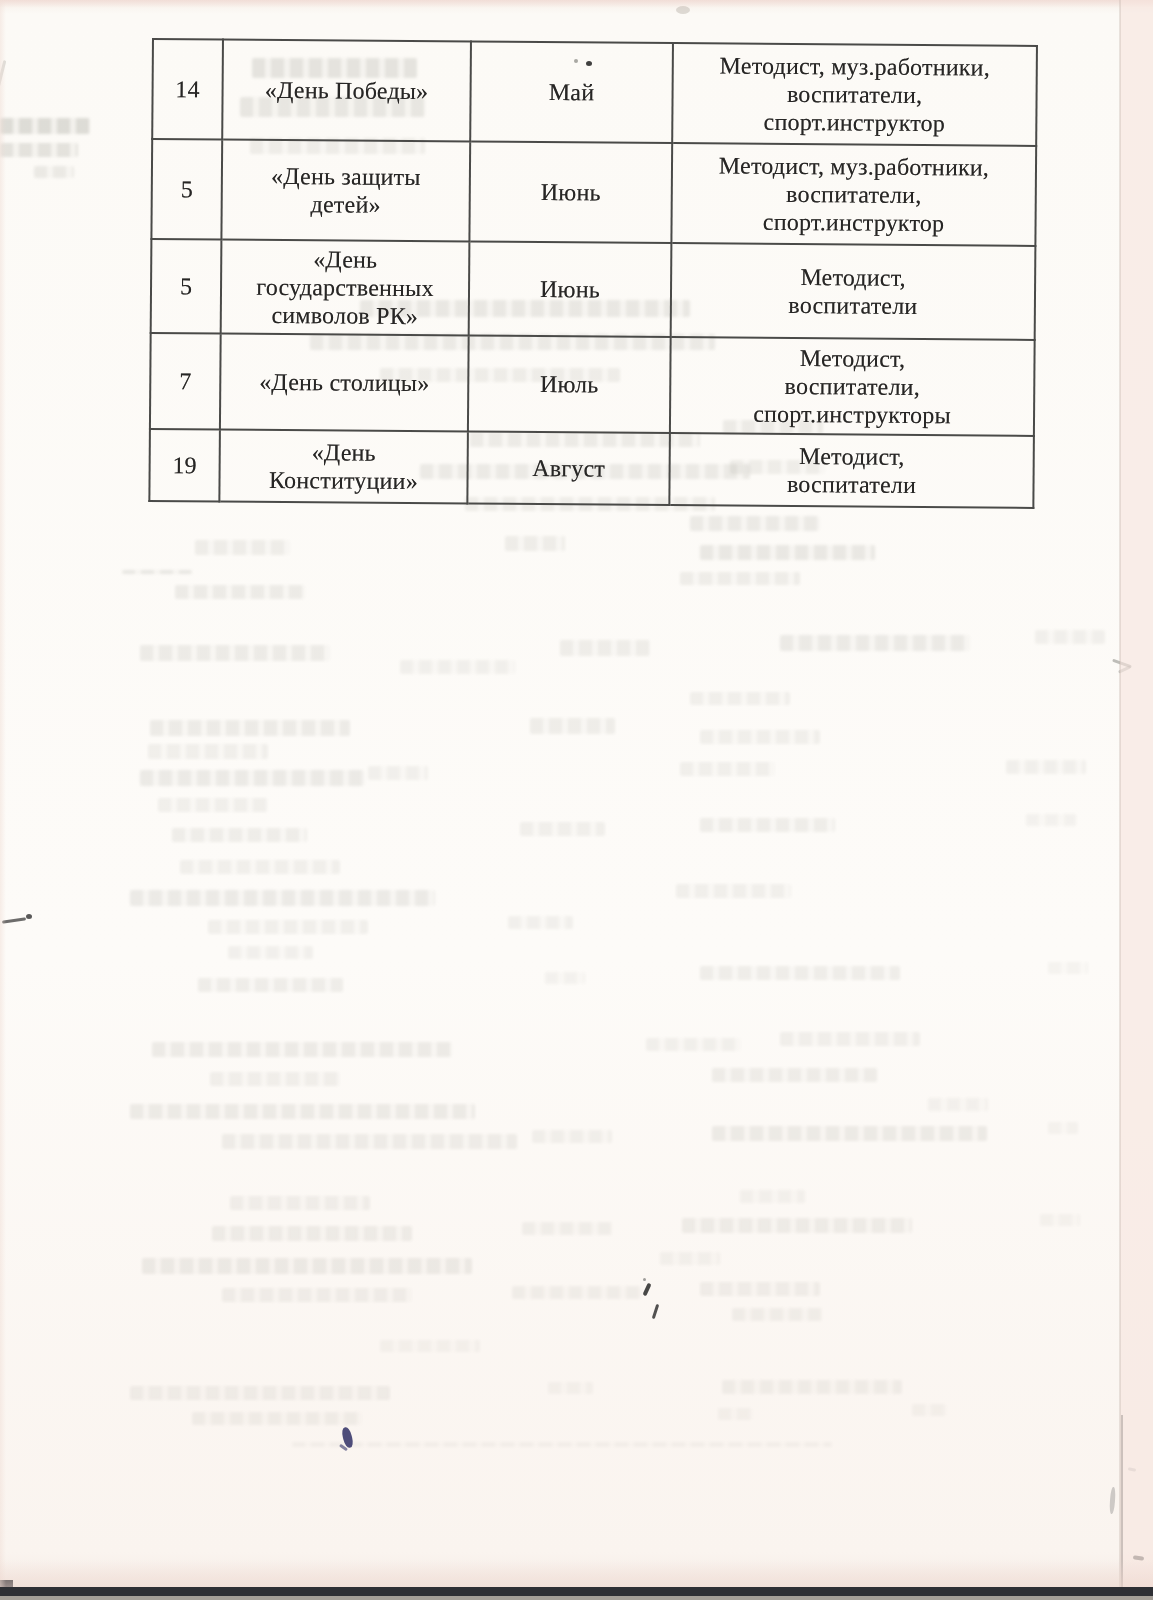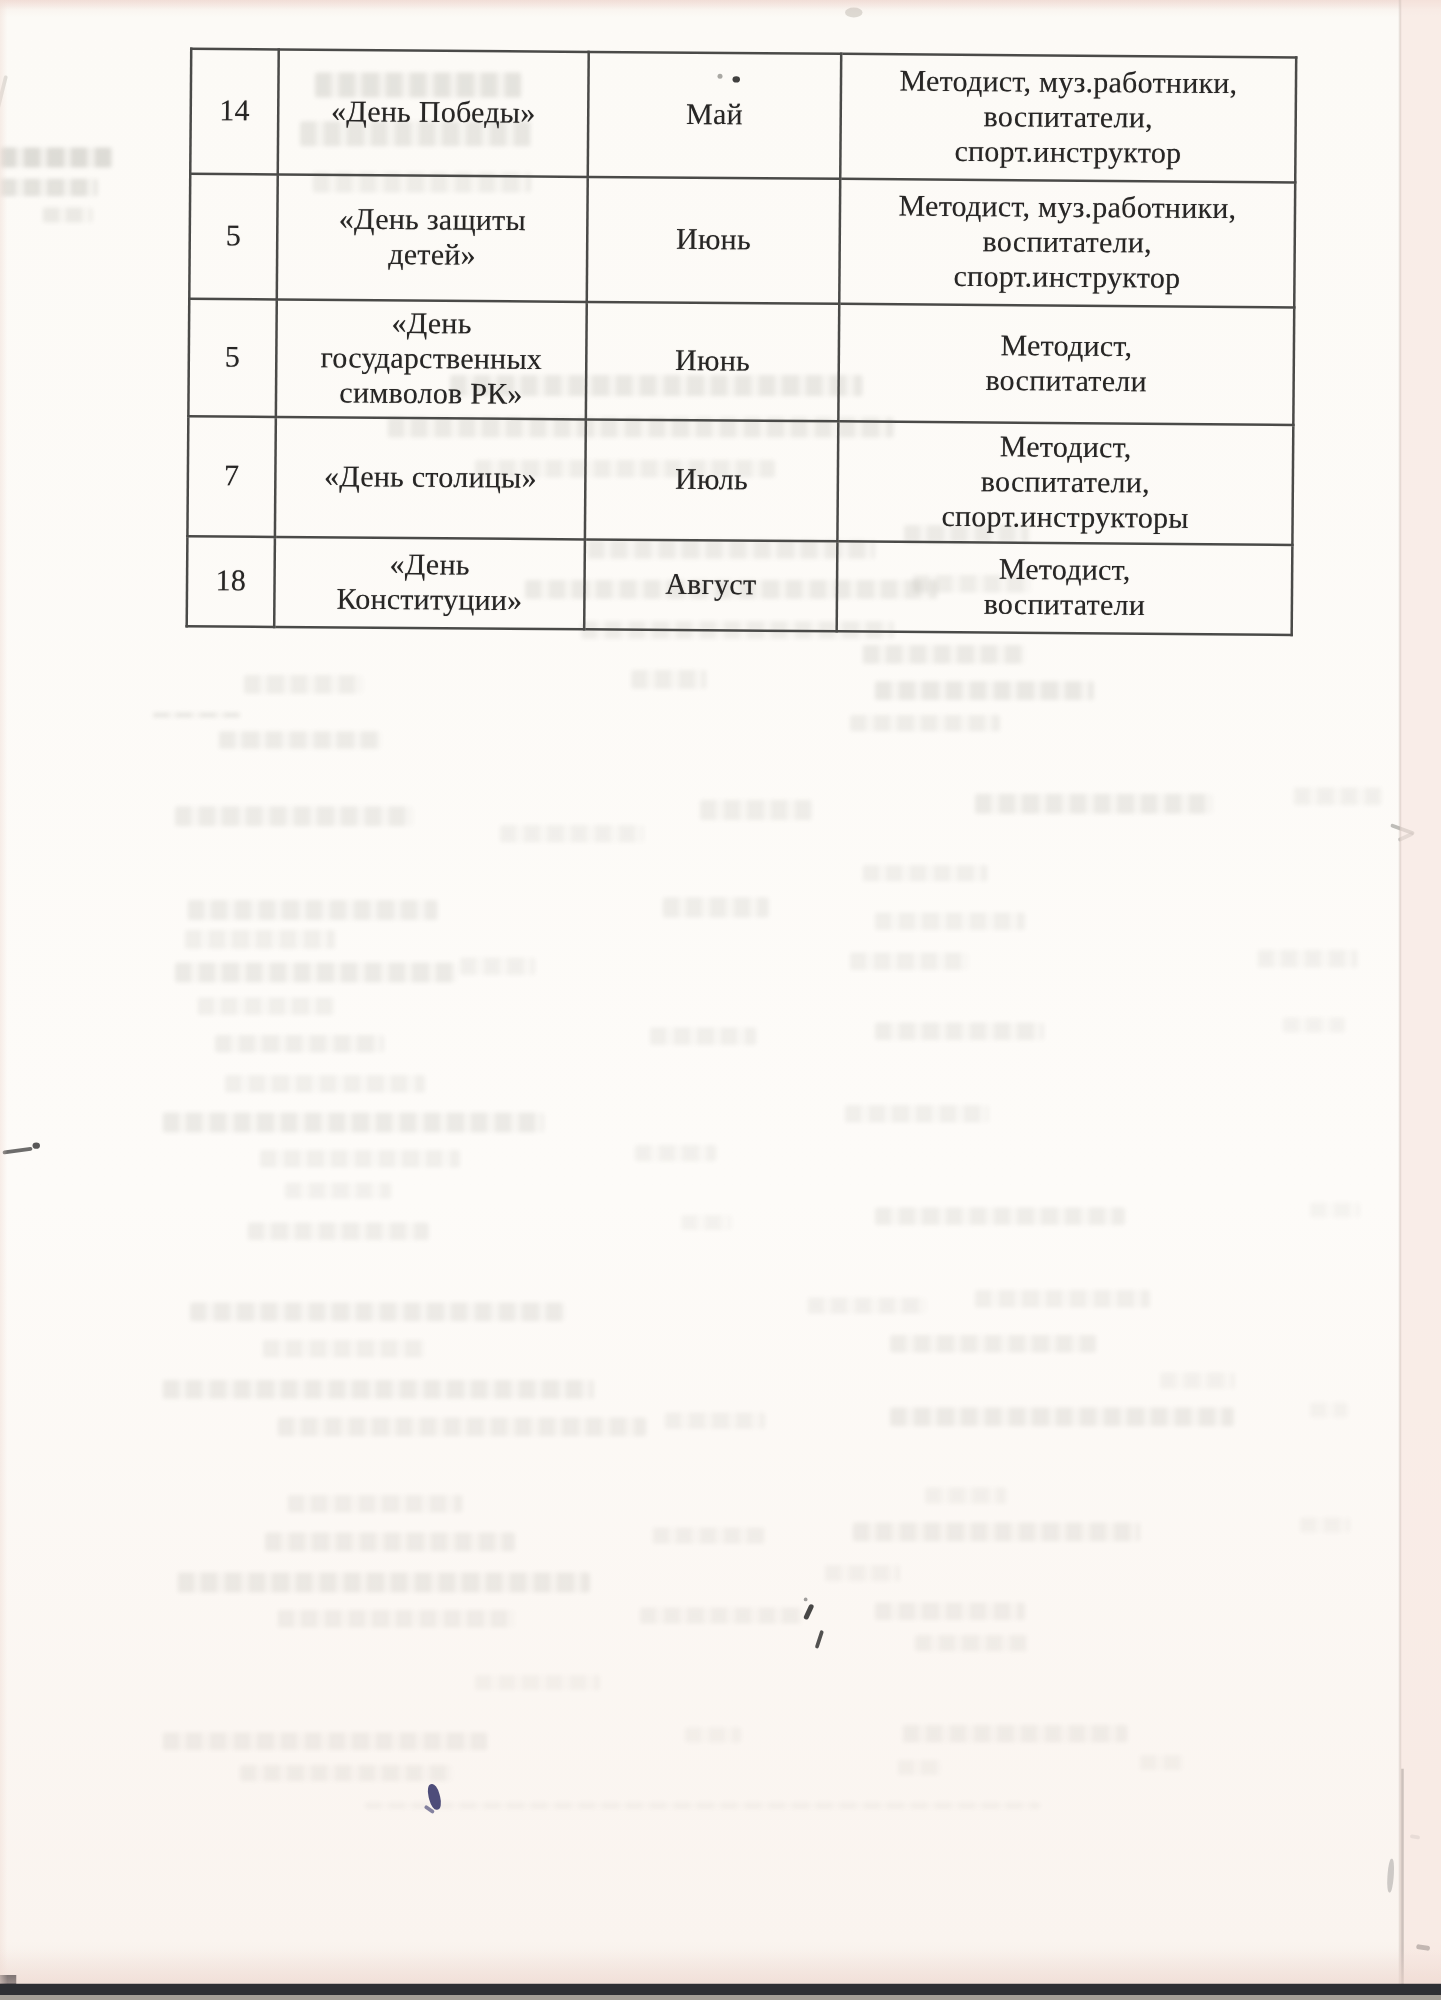--- a/index.html
+++ b/index.html
@@ -168,21 +168,21 @@
         </tr>
         <tr class="h17">
           <td class="num">7</td>
           <td>«День столицы»</td>
           <td>Июль</td>
           <td>Методист,
 воспитатели,
 спорт.инструкторы</td>
         </tr>
         <tr class="h18">
-          <td class="num">18</td>
+          <td class="num">19</td>
           <td>«День
 Конституции»</td>
           <td>Август</td>
           <td>Методист,
 воспитатели</td>
         </tr>
       </tbody>
     </table>
   </div>
 

